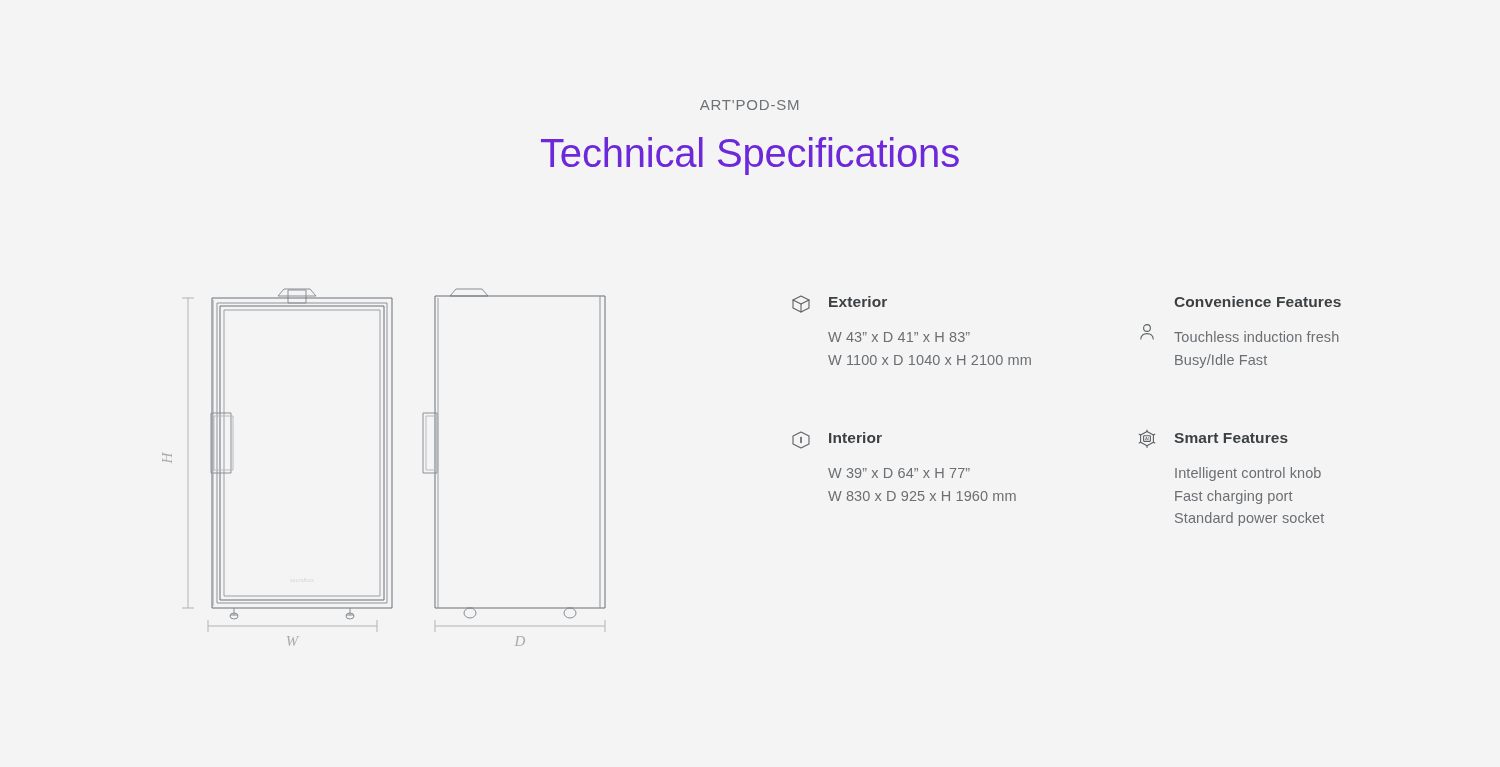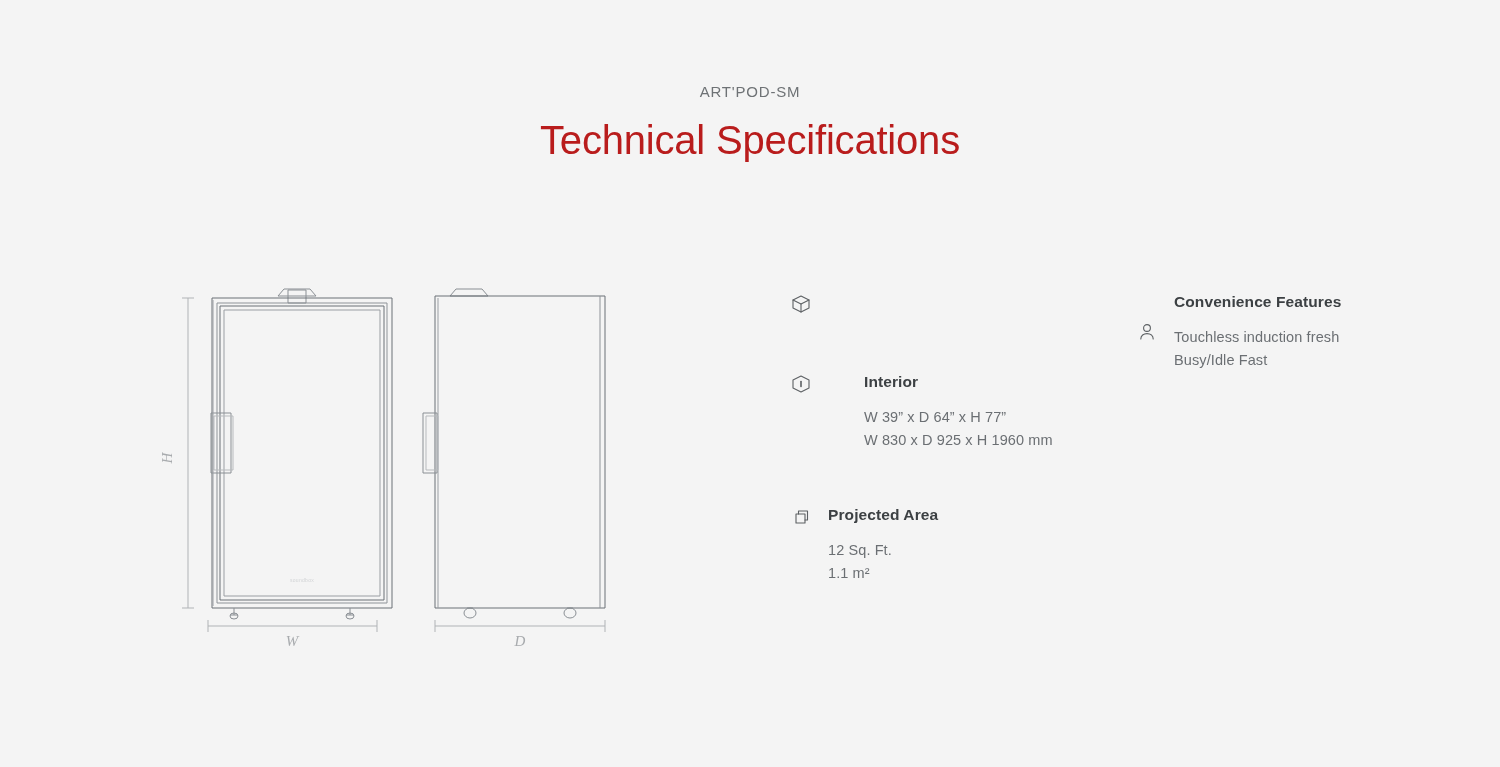--- a/index.html
+++ b/index.html
@@ -26,27 +26,27 @@
     top: 82px;
     left: 0;
     width: 1500px;
     text-align: center;
   }
   .model-code {
     font-size: 15px;
     letter-spacing: 0.8px;
     color: #6e7275;
     font-weight: 400;
-    margin: 0 0 14px 0;
+    margin: 13px 0 14px 0;
     line-height: 20px;
   }
   .main-title {
     font-size: 40px;
     font-weight: 400;
-    color: #b91c1c;
+    color: #6d28d9;
     letter-spacing: -0.2px;
     margin: 0;
     line-height: 48px;
   }
 
   
   .drawings {
     position: absolute;
     left: 150px;
     top: 270px;
@@ -70,21 +70,21 @@
   }
   .spec-col {
     display: flex;
     flex-direction: column;
   }
   .spec-block {
     display: flex;
     align-items: flex-start;
   }
   .spec-block.gap-ext { margin-bottom: 57px; }
-  .spec-block.gap-int { margin-bottom: 54px; gap: 36px; }
+  .spec-block.gap-int { margin-bottom: 54px; }
   .spec-block.gap-conv { margin-bottom: 57px; align-items: center; }
   .spec-block.gap-smart { margin-bottom: 31px; }
 
   .spec-icon {
     width: 22px;
     height: 22px;
     flex: 0 0 22px;
     margin-top: 1px;
     margin-right: 16px;
     color: #5c6063;
@@ -192,64 +192,72 @@
     <div class="spec-col">
 
       <div class="spec-block gap-ext">
         <span class="spec-icon">
           <svg width="22" height="22" viewBox="0 0 22 22" fill="none" stroke="currentColor" stroke-width="1.1" stroke-linejoin="round" stroke-linecap="round">
             <path d="M11 3 L19 7 L19 15 L11 19 L3 15 L3 7 Z"></path>
             <path d="M3 7 L11 11 L19 7"></path>
             <path d="M11 11 L11 19"></path>
           </svg>
         </span>
+        <div class="spec-body">
+          <div class="spec-heading">Exterior</div>
+          <div class="spec-line">W 43” x D 41” x H 83”</div>
+          <div class="spec-line">W 1100 x D 1040 x H 2100 mm</div>
+        </div>
       </div>
 
       <div class="spec-block gap-int">
         <span class="spec-icon">
           <svg width="22" height="22" viewBox="0 0 22 22" fill="none" stroke="currentColor" stroke-width="1.1" stroke-linejoin="round" stroke-linecap="round">
             <path d="M11 3 L19 7 L19 15 L11 19 L3 15 L3 7 Z"></path>
             <path d="M11 8.5 L11 13.5" stroke-width="1.6"></path>
           </svg>
         </span>
         <div class="spec-body">
           <div class="spec-heading">Interior</div>
           <div class="spec-line">W 39” x D 64” x H 77”</div>
           <div class="spec-line">W 830 x D 925 x H 1960 mm</div>
         </div>
       </div>
 
-      <div class="spec-block">
-        <span class="spec-icon">
-          <svg width="22" height="22" viewBox="0 0 22 22" fill="none" stroke="currentColor" stroke-width="1.1" stroke-linejoin="round" stroke-linecap="round">
-            <path d="M6 8 L6 17 L15 17 L15 8 Z"></path>
-            <path d="M8.5 8 L8.5 5 L17.5 5 L17.5 14 L15 14"></path>
-          </svg>
-        </span>
-        <div class="spec-body">
-          <div class="spec-heading">Projected Area</div>
-          <div class="spec-line">12 Sq. Ft.</div>
-          <div class="spec-line">1.1 m²</div>
-        </div>
-      </div>
     </div>
 
     <div class="spec-col">
 
       <div class="spec-block gap-conv">
         <span class="spec-icon">
           <svg width="22" height="22" viewBox="0 0 22 22" fill="none" stroke="currentColor" stroke-width="1.1" stroke-linejoin="round" stroke-linecap="round">
             <circle cx="11" cy="7" r="3.4"></circle>
             <path d="M4.8 18 C4.8 14.6 7.6 12.6 11 12.6 C14.4 12.6 17.2 14.6 17.2 18"></path>
           </svg>
         </span>
         <div class="spec-body">
           <div class="spec-heading">Convenience Features</div>
           <div class="spec-line">Touchless induction fresh</div>
           <div class="spec-line">Busy/Idle Fast</div>
         </div>
       </div>
 
+      <div class="spec-block gap-smart">
+        <span class="spec-icon">
+          <svg width="22" height="22" viewBox="0 0 22 22" fill="none" stroke="currentColor" stroke-width="1.1" stroke-linejoin="round" stroke-linecap="round">
+            <path d="M11 2.4 L17.4 6 L17.4 13.2 L11 16.8 L4.6 13.2 L4.6 6 Z"></path>
+            <rect x="7.6" y="6.8" width="6.8" height="5.6" rx="0.6"></rect>
+            <path d="M11 2.4 L11 1 M11 16.8 L11 18.4 M4.6 6 L3.2 5.2 M17.4 13.2 L18.8 14 M17.4 6 L18.8 5.2 M4.6 13.2 L3.2 14"></path>
+            <text x="11" y="11.3" font-family="Liberation Sans, sans-serif" font-size="4.4" fill="currentColor" stroke="none" text-anchor="middle">AI</text>
+          </svg>
+        </span>
+        <div class="spec-body">
+          <div class="spec-heading">Smart Features</div>
+          <div class="spec-line">Intelligent control knob</div>
+          <div class="spec-line">Fast charging port</div>
+          <div class="spec-line">Standard power socket</div>
+        </div>
+      </div>
 
     </div>
   </div>
 
 </div>
 
 </body></html>

